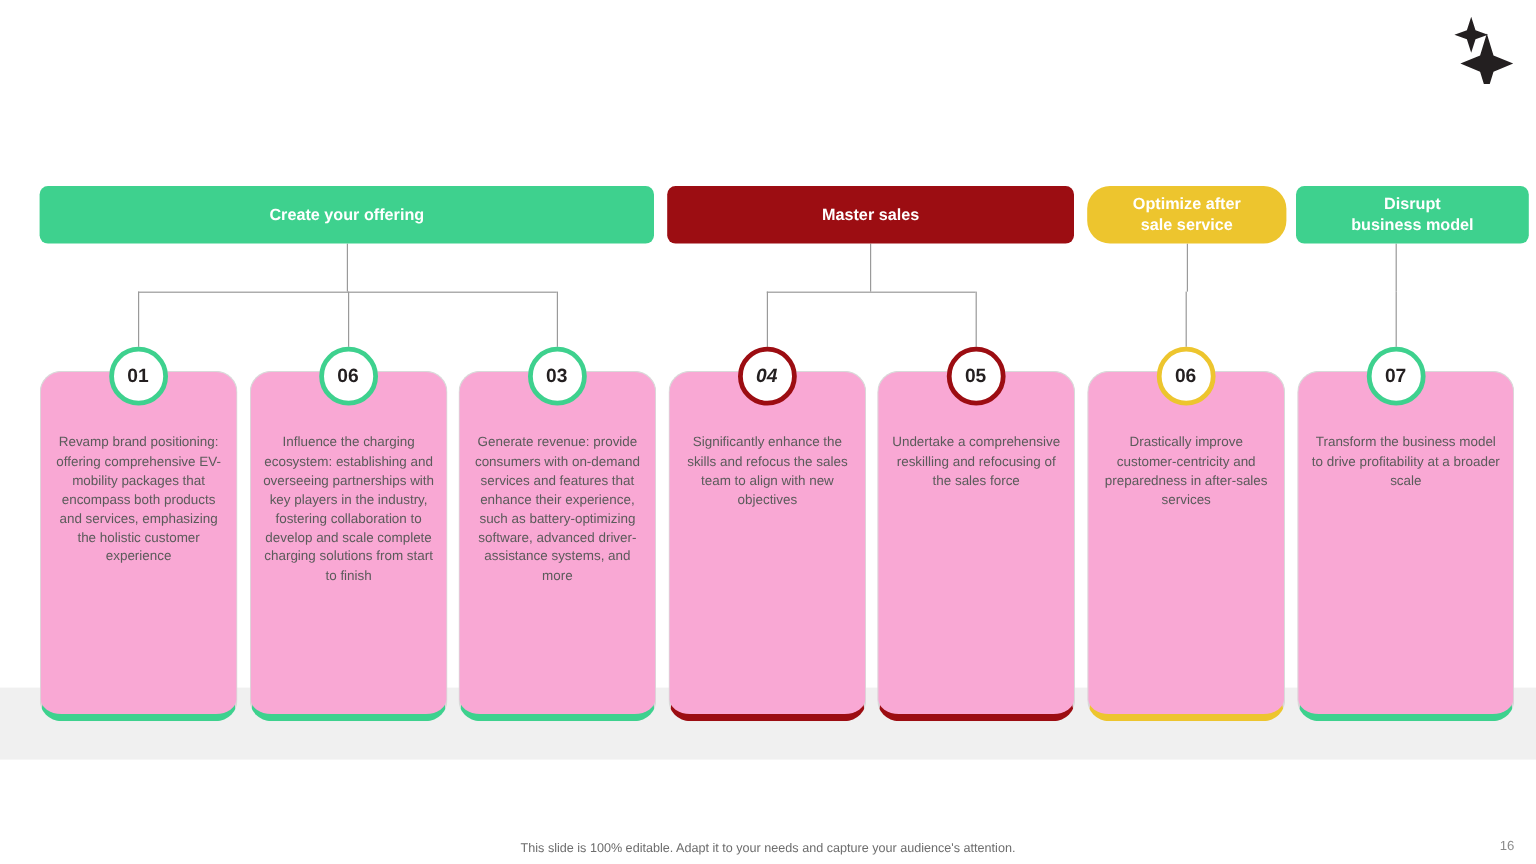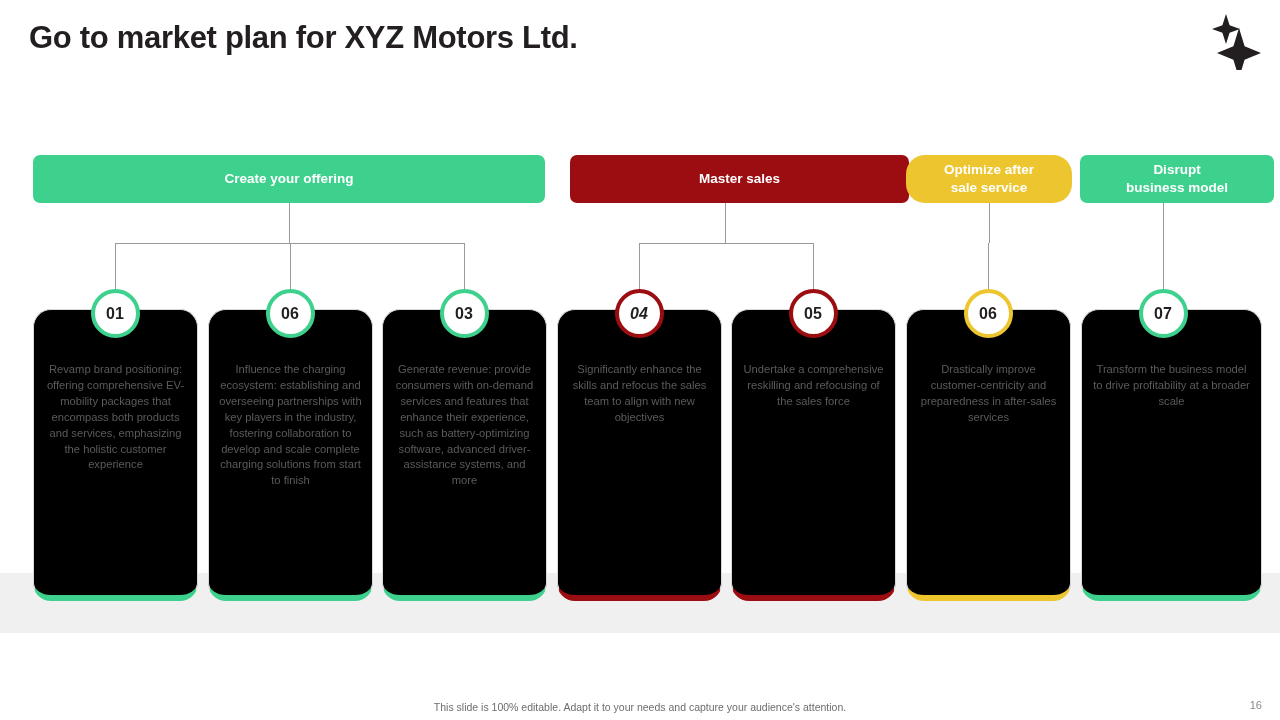--- a/index.html
+++ b/index.html
@@ -47,21 +47,21 @@
     text-align:center;
     color:#ffffff;font-size:13.5px;font-weight:bold;
     line-height:1.35;
     z-index:3;
     box-sizing:border-box;padding:0 8px;
   }
 
   
   .card{
     position:absolute;top:309px;height:292px;
-    background:#000000;
+    background:#f9a8d4;
     border:1px solid #d9d9d9;
     border-bottom-width:6px;
     border-radius:18px;
     box-sizing:border-box;
     z-index:2;
   }
   .card-text{
     position:absolute;left:0;right:0;top:52px;
     padding:0 10px;
     text-align:center;
@@ -92,21 +92,20 @@
     font-size:11px;color:#8a8a8a;
   }
 </style>
 </head>
 <body>
 
 <div class="slide">
 
   <div class="gray-band"></div>
 
-  <div class="title">Go to market plan for XYZ Motors Ltd.</div>
 
   <div class="sparkle">
     <svg viewBox="0 0 60 62" width="60" height="62" aria-hidden="true">
       <path d="M24 6 L27.6 17.2 L38 21 L27.6 24.8 L24 36 L20.4 24.8 L10 21 L20.4 17.2 Z" fill="#231f20"></path>
       <path d="M37 20 L42.6 38.2 L59 45 L42.6 51.8 L37 70 L31.4 51.8 L15 45 L31.4 38.2 Z" fill="#231f20"></path>
     </svg>
   </div>
 
   <div id="connectors">
       <div class="conn v" style="left: 288.5px; top: 203px; height: 40px;"></div>
@@ -121,21 +120,21 @@
       <div class="conn v" style="left: 988.5px; top: 203px; height: 40px;"></div>
       <div class="conn v" style="left: 987.5px; top: 243px; height: 46px;"></div>
       <div class="conn v" style="left: 1162.5px; top: 203px; height: 40px;"></div>
       <div class="conn v" style="left: 1162.5px; top: 243px; height: 46px;"></div>
     </div>
 
   <div id="headers">
       <div class="hdr" style="left: 33px; width: 512px; background: rgb(62, 209, 142);">
         <span>Create your offering</span>
       </div>
-      <div class="hdr" style="left: 556px; width: 339px; background: rgb(156, 13, 18); margin-left: 14px;">
+      <div class="hdr" style="left: 556px; width: 339px; background: rgb(156, 13, 18);">
         <span>Master sales</span>
       </div>
       <div class="hdr" style="left: 906px; width: 166px; background: rgb(237, 197, 46); border-radius: 19px;">
         <span>Optimize after<br>sale service</span>
       </div>
       <div class="hdr" style="left: 1080px; width: 194px; background: rgb(62, 209, 142);">
         <span>Disrupt<br>business model</span>
       </div>
     </div>
 

